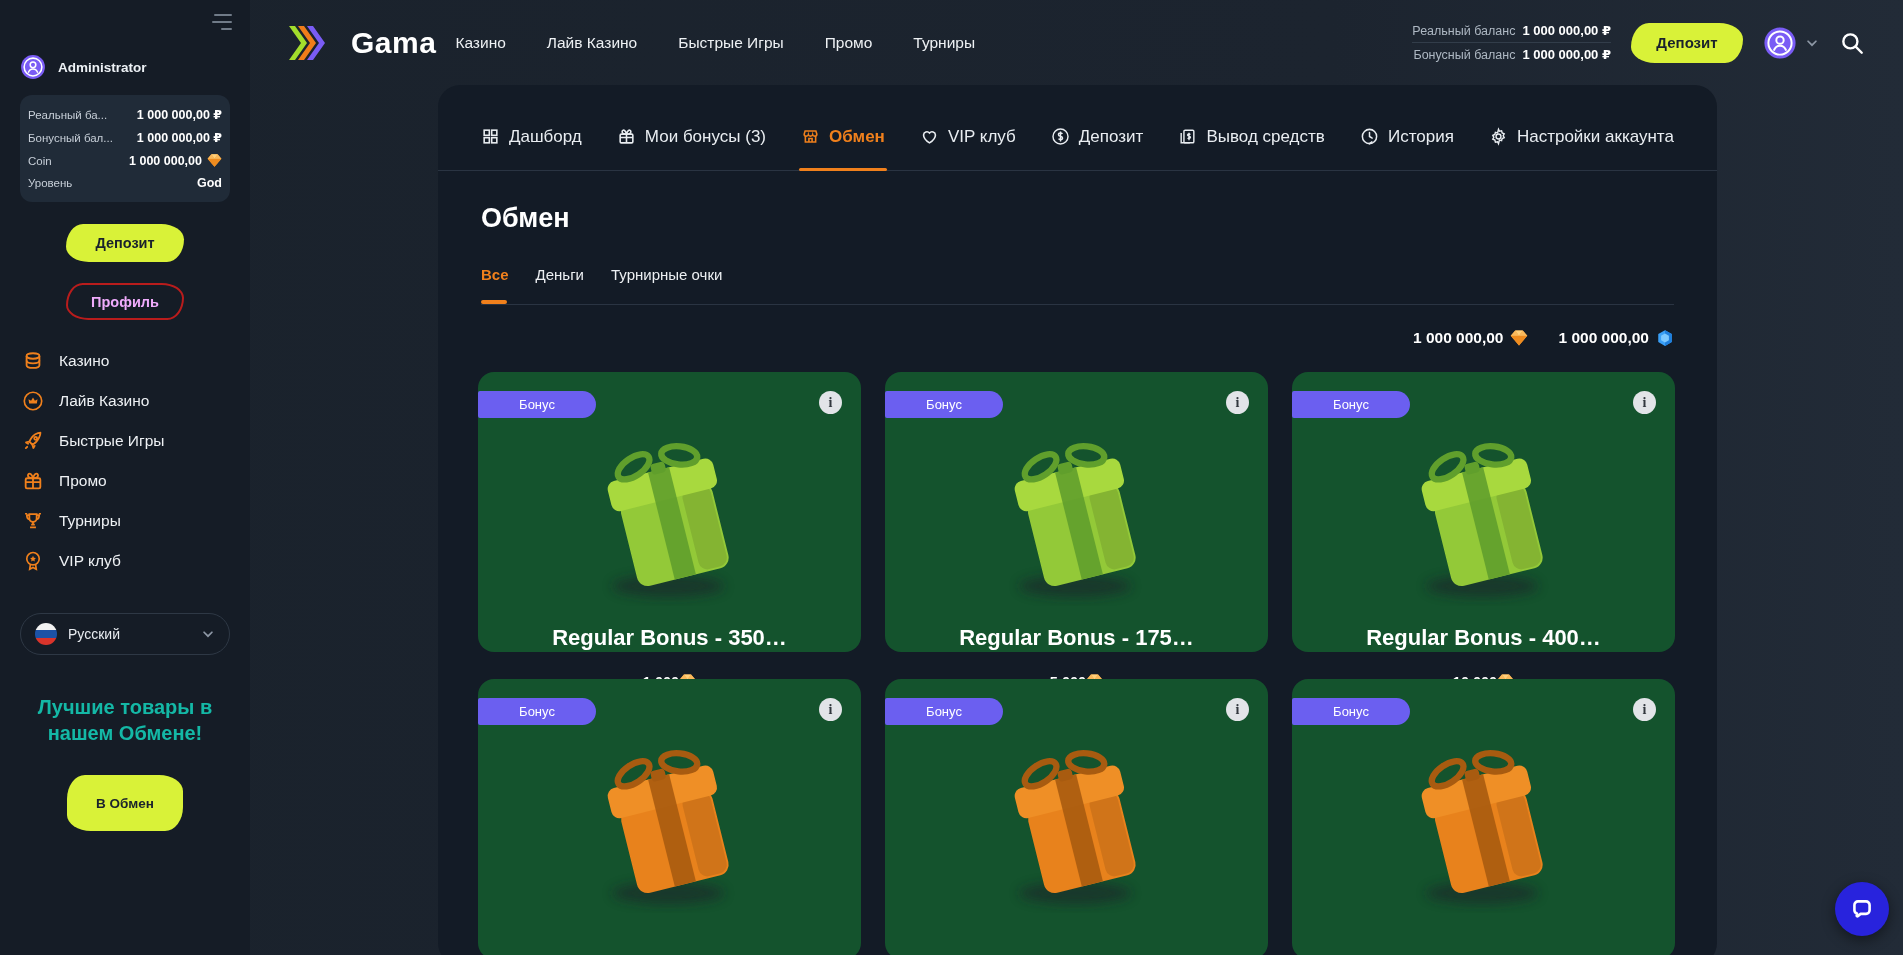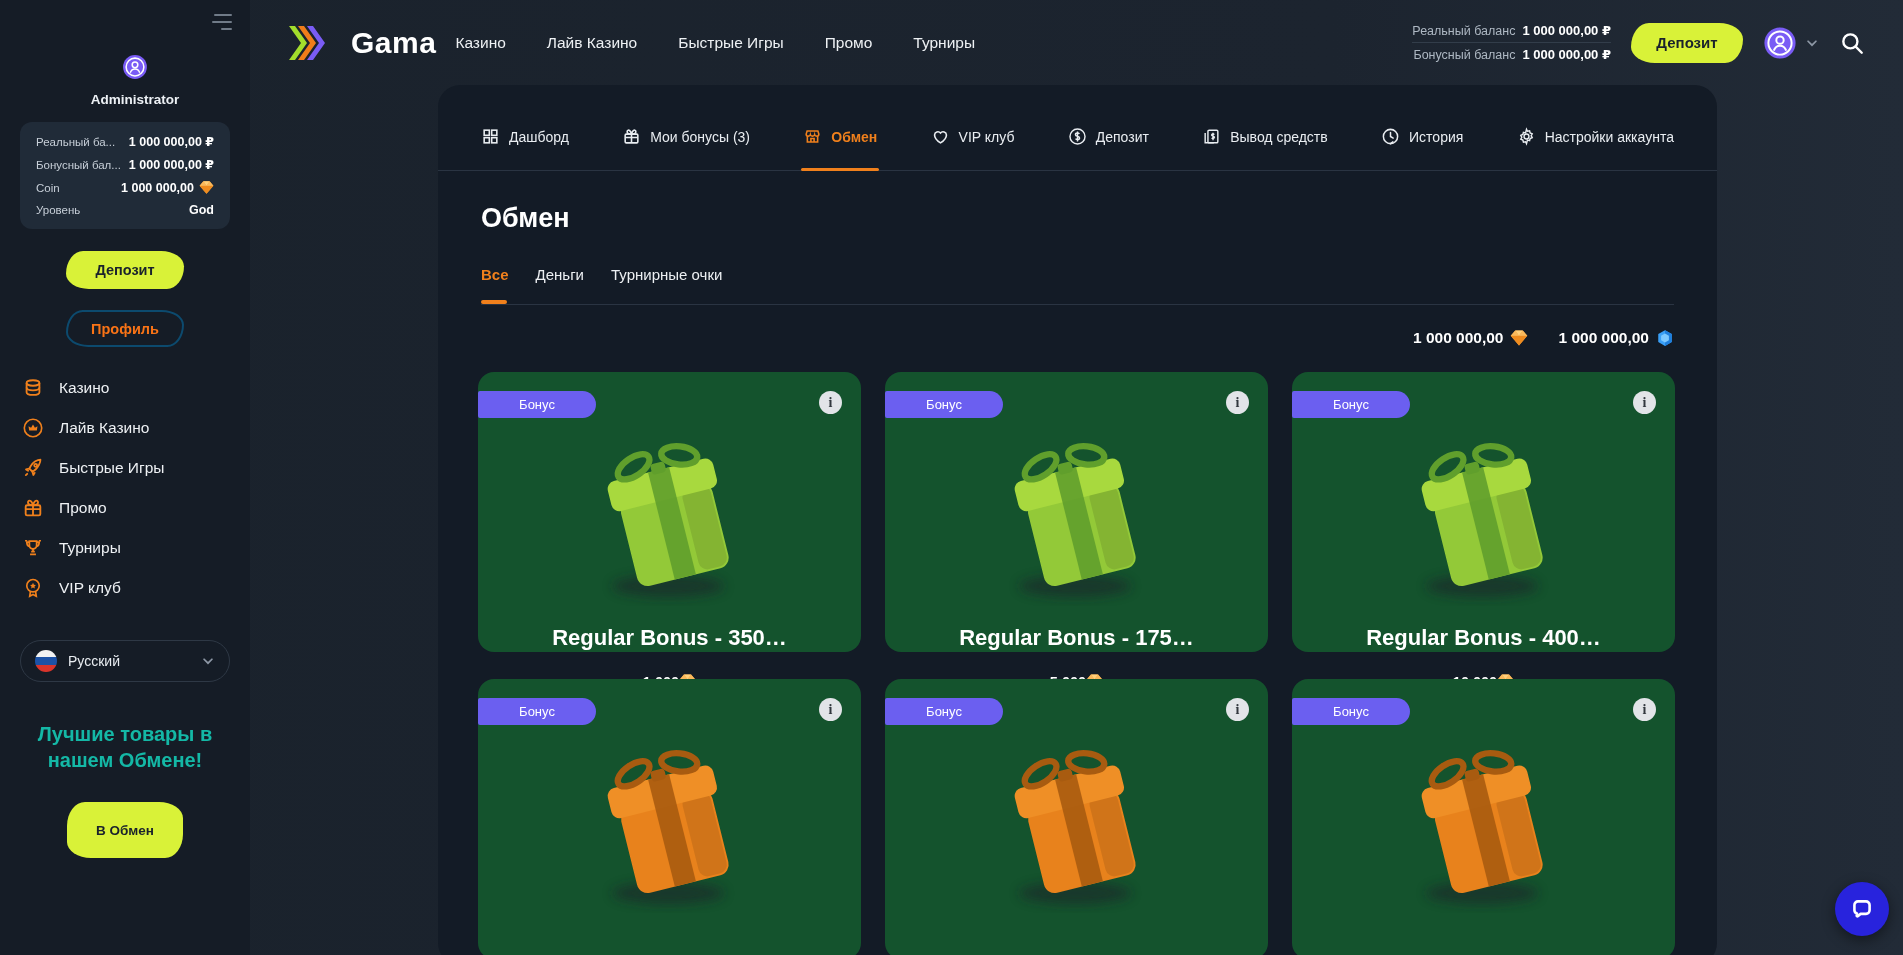--- a/index.html
+++ b/index.html
@@ -8,33 +8,33 @@
     background:linear-gradient(90deg,#1a222c 0%,#1c242f 70%,#222b37 100%);
     font-family:"Liberation Sans","DejaVu Sans",sans-serif;}
   .ic{display:inline-flex;}
   .ic svg{width:100%;height:100%;display:block;}
 
   
   .sidebar{position:absolute;left:0;top:0;bottom:0;width:250px;background:#151c26;z-index:3;}
   .hamburger{position:absolute;top:14px;right:18px;display:flex;flex-direction:column;align-items:flex-end;gap:5px;cursor:pointer;}
   .hamburger i{display:block;height:2px;border-radius:2px;background:#707b88;}
   .hamburger i:nth-child(1){width:18px}.hamburger i:nth-child(2){width:20px}.hamburger i:nth-child(3){width:11px}
-  .user{display:flex;align-items:center;gap:12px;padding:54px 0 0 20px;cursor:pointer;flex-direction:column;}
+  .user{display:flex;align-items:center;gap:12px;padding:54px 0 0 20px;cursor:pointer;}
   .av{width:26px;height:26px;}
   .uname{font-size:13.5px;font-weight:700;color:#edf1f5;}
-  .balcard{margin:15px 20px 0;background:#202b38;border-radius:12px;padding:12px 16px;display:flex;flex-direction:column;gap:8px;}
+  .balcard{margin:15px 20px 0;background:#202b38;border-radius:12px;padding:12px 8px;display:flex;flex-direction:column;gap:8px;}
   .brow{display:flex;justify-content:space-between;align-items:center;}
   .blbl{font-size:11.5px;color:#c7cfd8;}
   .bval{font-size:12.5px;font-weight:700;display:flex;align-items:center;gap:5px;}
   .gem14{width:15px;height:15px;}
   .limebtn{display:block;background:#d9f238;color:#1a222c;font-weight:700;border:none;cursor:pointer;
     font-family:inherit;border-radius:18px 24px 18px 24px / 24px 16px 24px 16px;}
   .dep{margin:22px auto 0;width:118px;height:38px;font-size:14.5px;}
-  .outlinebtn{margin:21px auto 0;display:block;width:118px;height:37px;background:transparent;border:2px solid #0c4a6e;
-    color:#f97316;font-weight:700;font-size:14.5px;font-family:inherit;cursor:pointer;
+  .outlinebtn{margin:21px auto 0;display:block;width:118px;height:37px;background:transparent;border:2px solid #b91c1c;
+    color:#f0abfc;font-weight:700;font-size:14.5px;font-family:inherit;cursor:pointer;
     border-radius:18px 24px 18px 24px / 24px 16px 24px 16px;}
   .snav{margin-top:21px;display:flex;flex-direction:column;}
   .snav-item{display:flex;align-items:center;gap:15px;height:40px;padding-left:22px;cursor:pointer;text-decoration:none;color:#eef1f4;}
   .ic22{width:22px;height:22px;}
   .or{color:#f0801c;}
   .snav-lbl{font-size:15.5px;}
   .lang{margin:32px 20px 0;height:42px;border:1px solid #2e3845;border-radius:21px;display:flex;align-items:center;gap:11px;padding:0 14px;cursor:pointer;}
   .flag{width:22px;height:22px;border-radius:50%;background:linear-gradient(180deg,#f2f2f2 34%,#1c52a6 34% 67%,#d9342b 67%);}
   .langlbl{font-size:14px;color:#e8ecf0;flex:1;}
   .chev{width:14px;height:14px;color:#8d97a5;}
@@ -57,21 +57,21 @@
   .hdep{width:112px;height:40px;font-size:15px;}
   .avbtn{display:flex;align-items:center;gap:8px;cursor:pointer;}
   .ic34{width:34px;height:34px;}
   .ic26{width:26px;height:26px;}
   .searchic{cursor:pointer;}
 
   
   .panel{position:absolute;left:438px;top:85px;width:1279px;height:880px;background:#131b26;border-radius:22px;z-index:1;}
   .tabs{position:absolute;top:0;left:0;right:0;height:86px;display:flex;justify-content:space-between;
     padding:18px 43px 0;border-bottom:1px solid #2a3442;}
-  .tab{display:flex;align-items:center;gap:9px;font-size:14px;color:#e9edf1;cursor:pointer;position:relative;height:100%;text-decoration:none;}
+  .tab{display:flex;align-items:center;gap:9px;font-size:17px;color:#e9edf1;cursor:pointer;position:relative;height:100%;text-decoration:none;}
   .tab.active{color:#f0801c;font-weight:700;}
   .tab.active::after{content:"";position:absolute;left:-2px;right:-2px;bottom:-1px;height:3px;background:#f0801c;border-radius:2px;}
   .ic19{width:19px;height:19px;}
   .ptitle{position:absolute;top:118px;left:43px;margin:0;font-size:27px;font-weight:700;}
   .filters{position:absolute;top:181px;left:43px;display:flex;gap:27px;}
   .filter{font-size:15px;color:#edf0f3;cursor:pointer;position:relative;text-decoration:none;}
   .filter.active{color:#f0801c;font-weight:700;}
   .filter.active::after{content:"";position:absolute;left:0;bottom:-21px;height:4px;width:26px;background:#f0801c;border-radius:3px;}
   .fdivider{position:absolute;top:219px;left:43px;right:43px;height:1px;background:#2a3442;}
   .wallet{position:absolute;top:244px;right:43px;display:flex;gap:30px;align-items:center;}

